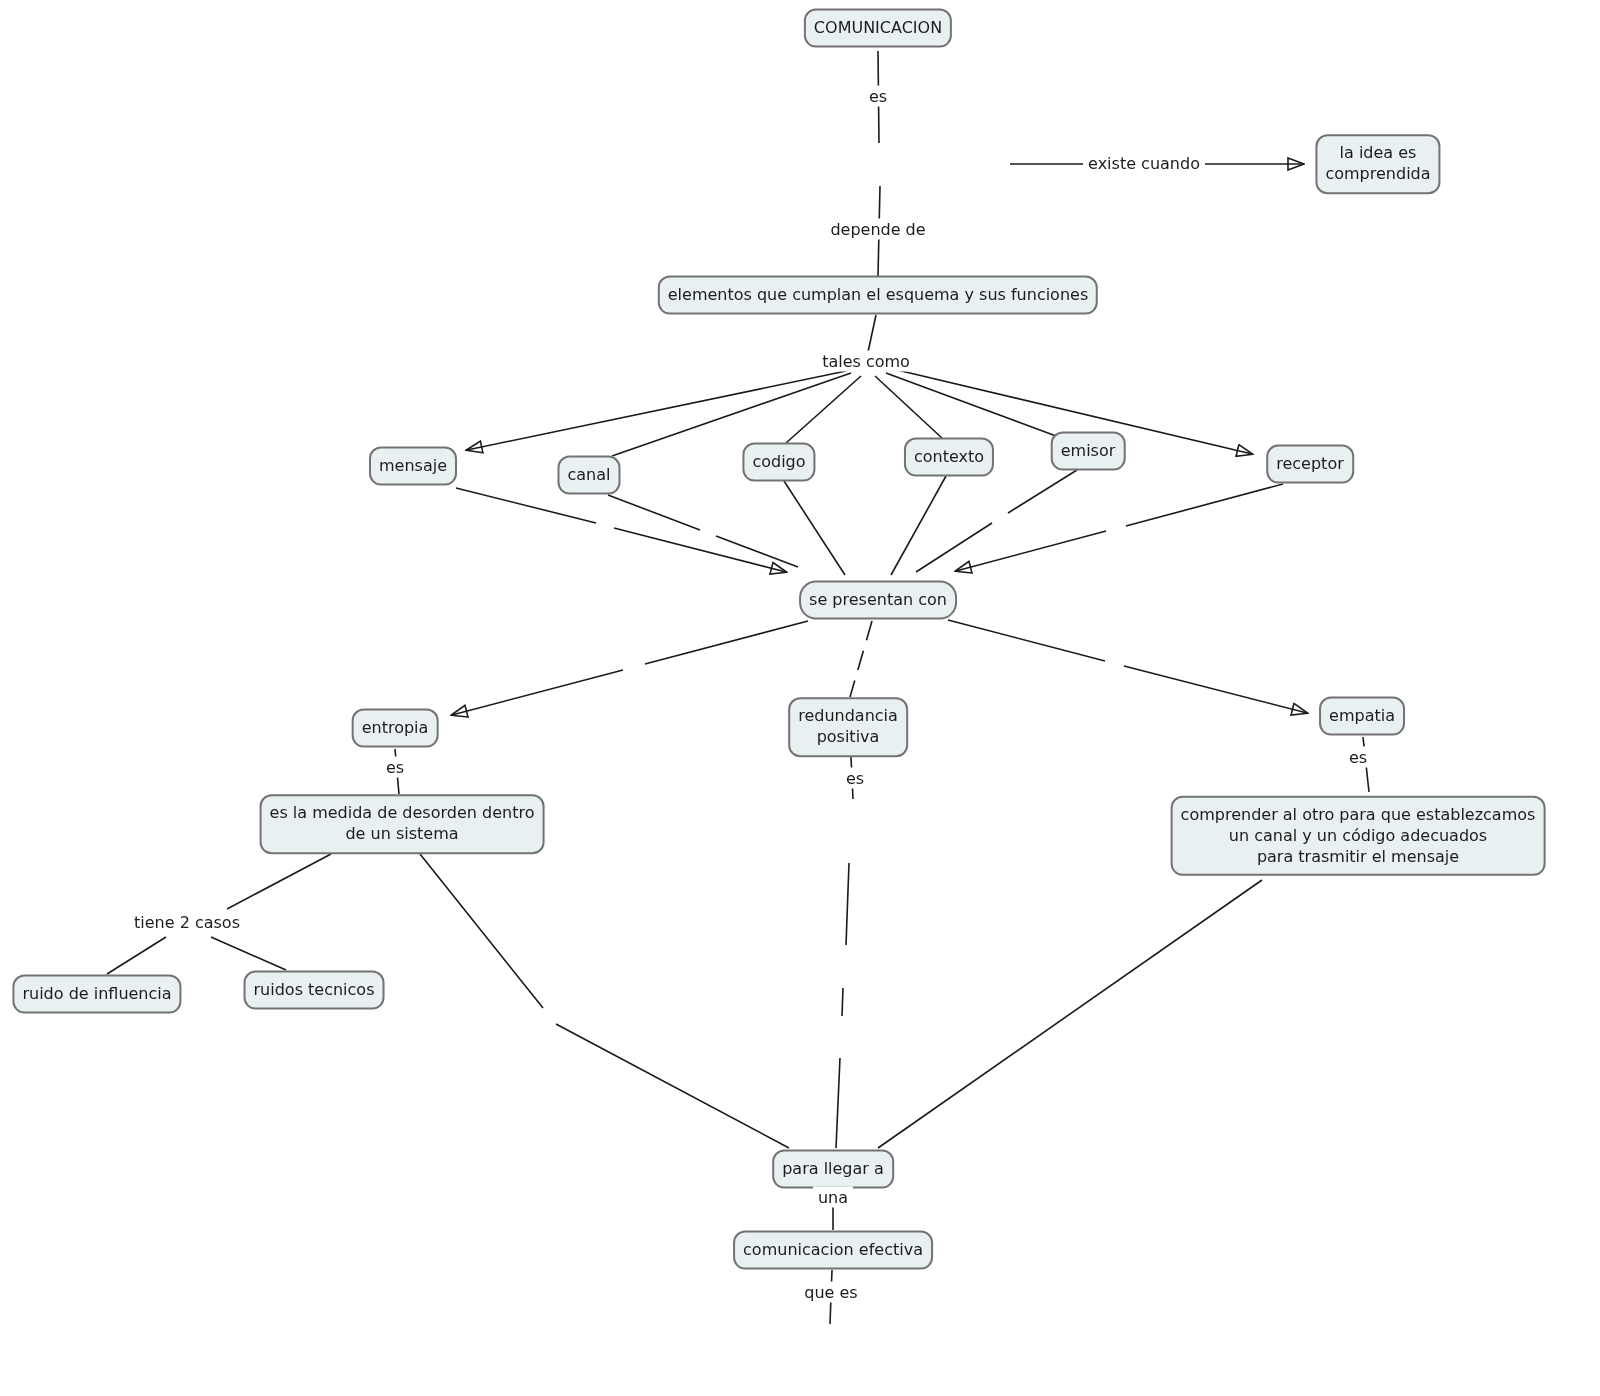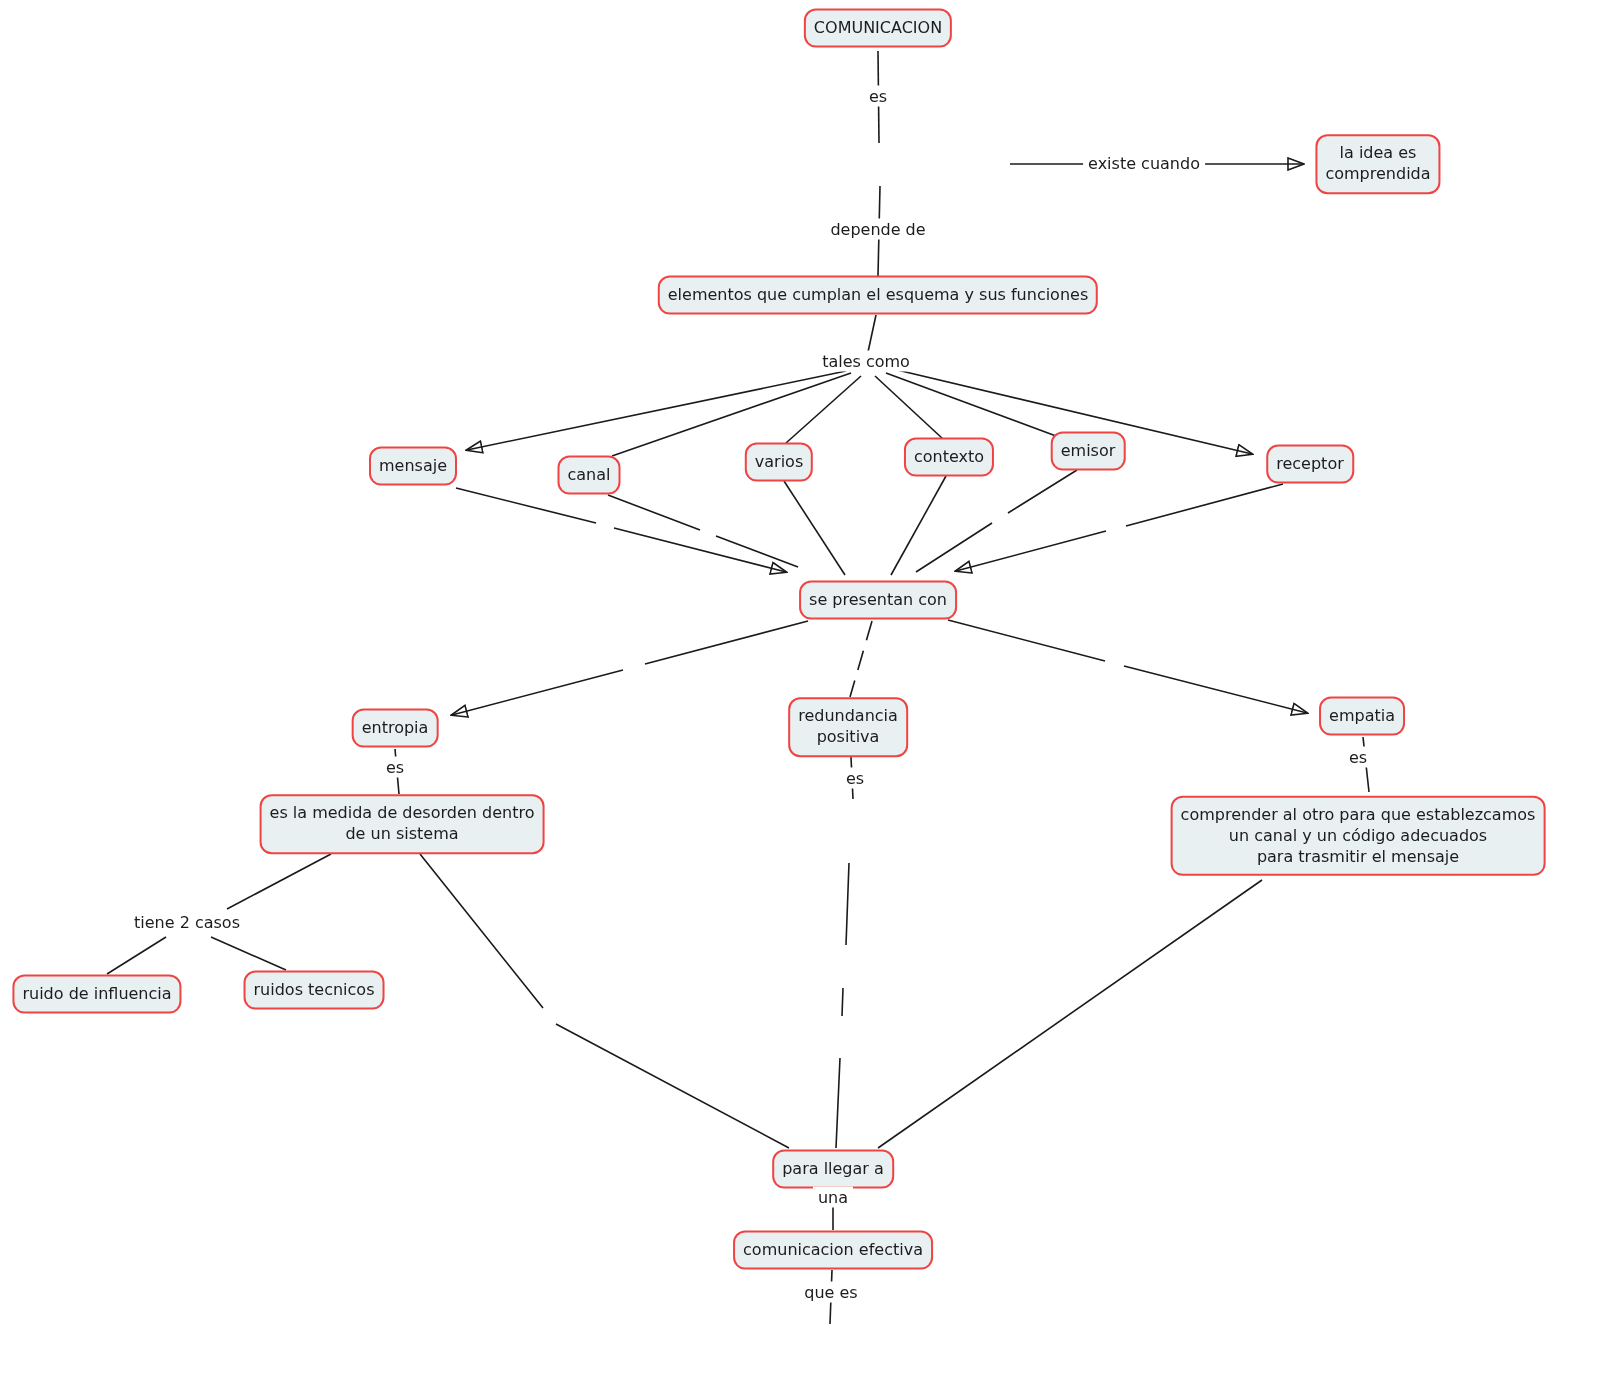--- a/index.html
+++ b/index.html
@@ -23,21 +23,21 @@
   }
   .edges path {
     stroke: #1a1a1a;
     stroke-width: 1.6;
     fill: none;
   }
   .node {
     position: absolute;
     transform: translate(-50%, -50%);
     background: #e9f0f2;
-    border: 2px solid #ef4444;
+    border: 2px solid #737373;
     border-radius: 12px;
     padding: 7px 8px;
     font-size: 16px;
     line-height: 1.3;
     color: #1c1c1c;
     text-align: center;
     white-space: pre;
     box-sizing: border-box;
   }
   .edge-label {
@@ -101,26 +101,26 @@
     <path d="M832,1270 L830,1324"></path>
   </svg>
 
   <div class="node" style="left:878px;top:28px;">COMUNICACION</div>
   <div class="node" style="left:1378px;top:164px;">la idea es
 comprendida</div>
   <div class="node" style="left:878px;top:295px;">elementos que cumplan el esquema y sus funciones</div>
 
   <div class="node" style="left:413px;top:466px;">mensaje</div>
   <div class="node" style="left:589px;top:475px;">canal</div>
-  <div class="node" style="left:779px;top:462px;">varios</div>
+  <div class="node" style="left:779px;top:462px;">codigo</div>
   <div class="node" style="left:949px;top:457px;">contexto</div>
   <div class="node" style="left:1088px;top:451px;">emisor</div>
   <div class="node" style="left:1310px;top:464px;text-align:right;">receptor</div>
 
-  <div class="node" style="left:878px;top:600px;">se presentan con</div>
+  <div class="node" style="left:878px;top:600px;border-radius:17px;">se presentan con</div>
 
   <div class="node" style="left:395px;top:728px;">entropia</div>
   <div class="node" style="left:848px;top:727px;">redundancia
 positiva</div>
   <div class="node" style="left:1362px;top:716px;">empatia</div>
 
   <div class="node" style="left:402px;top:824px;">es la medida de desorden dentro
 de un sistema</div>
   <div class="node" style="left:1358px;top:836px;">comprender al otro para que establezcamos
 un canal y un código adecuados

